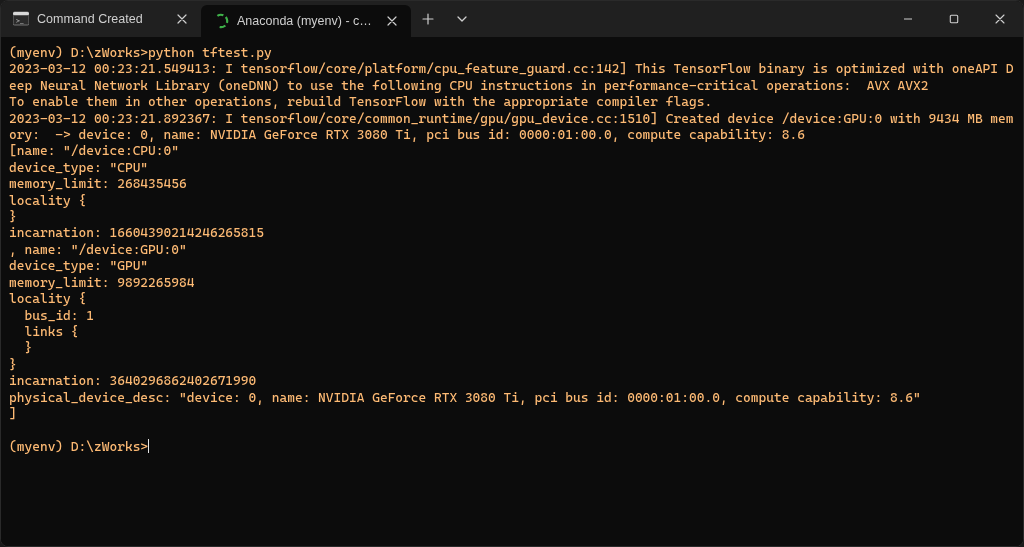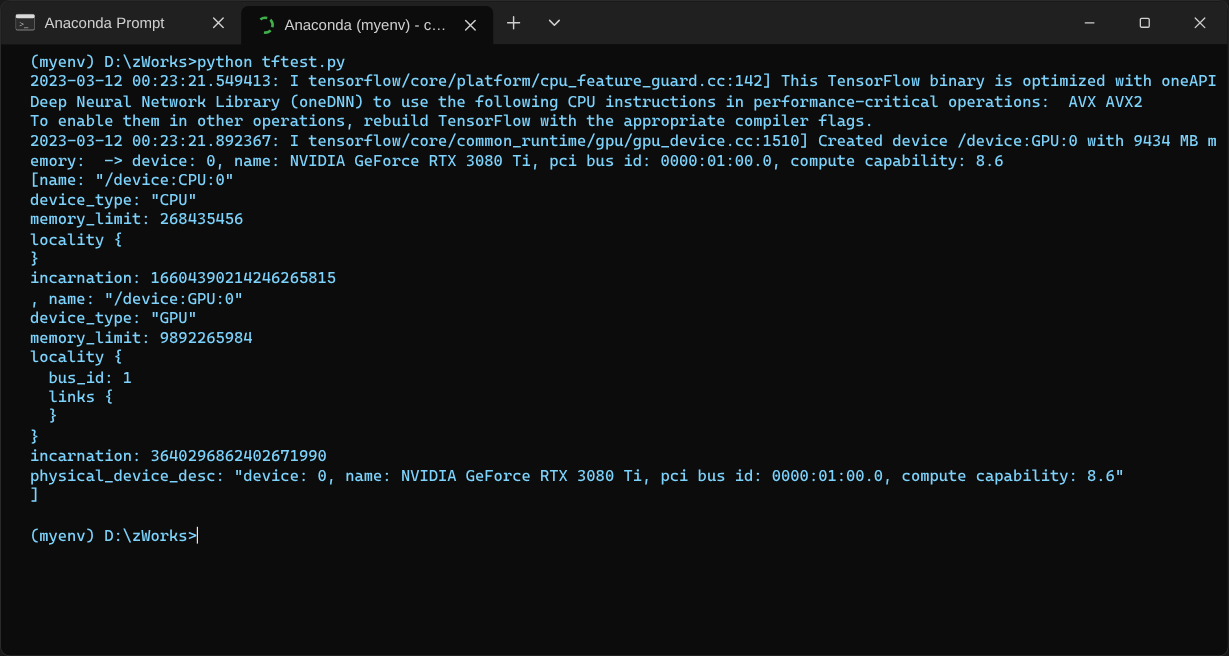--- a/index.html
+++ b/index.html
@@ -48,25 +48,25 @@
   .spacer { flex: 1; }
   .win-controls { display: flex; }
   .win-btn {
     width: 46px; display: flex; align-items: center; justify-content: center;
     color: #cfcfcf; cursor: pointer;
   }
 
   .terminal {
     flex: 1;
     background: #0c0c0c;
-    color: #7dd3fc;
+    color: #fdba74;
     font-family: "Cascadia Mono", Consolas, "Courier New", monospace;
     font-size: 13.2px;
     line-height: 16.4px;
-    padding: 8px 8px 8px 24px;
+    padding: 8px 8px 8px 8px;
     white-space: pre-wrap;
     word-break: break-all;
     overflow: hidden;
   }
   .cursor {
     display: inline-block;
     width: 1.2px; height: 14px;
     background: #e6e6e6;
     vertical-align: -2px;
     margin-left: 0px;
@@ -83,21 +83,21 @@
     <div class="tabs">
 
       <div class="tab inactive">
         <span class="icon">
           <svg width="16" height="16" viewBox="0 0 16 16">
             <rect x="0" y="1" width="16" height="13" rx="1.5" fill="#2b2b2b" stroke="#888" stroke-width="0.8"></rect>
             <rect x="0" y="1" width="16" height="3.2" rx="1.5" fill="#d9d9d9"></rect>
             <text x="3" y="11.5" font-size="7" fill="#e6e6e6" font-family="Consolas">&gt;_</text>
           </svg>
         </span>
-        <span class="label">Anaconda Prompt</span>
+        <span class="label">Command Created</span>
         <span class="close">
           <svg width="10" height="10" viewBox="0 0 10 10">
             <path d="M1 1 L9 9 M9 1 L1 9" stroke="#cfcfcf" stroke-width="1.2" stroke-linecap="round"></path>
           </svg>
         </span>
       </div>
 
       <div class="tab active">
         <span class="icon">
           <svg width="16" height="16" viewBox="0 0 16 16">

